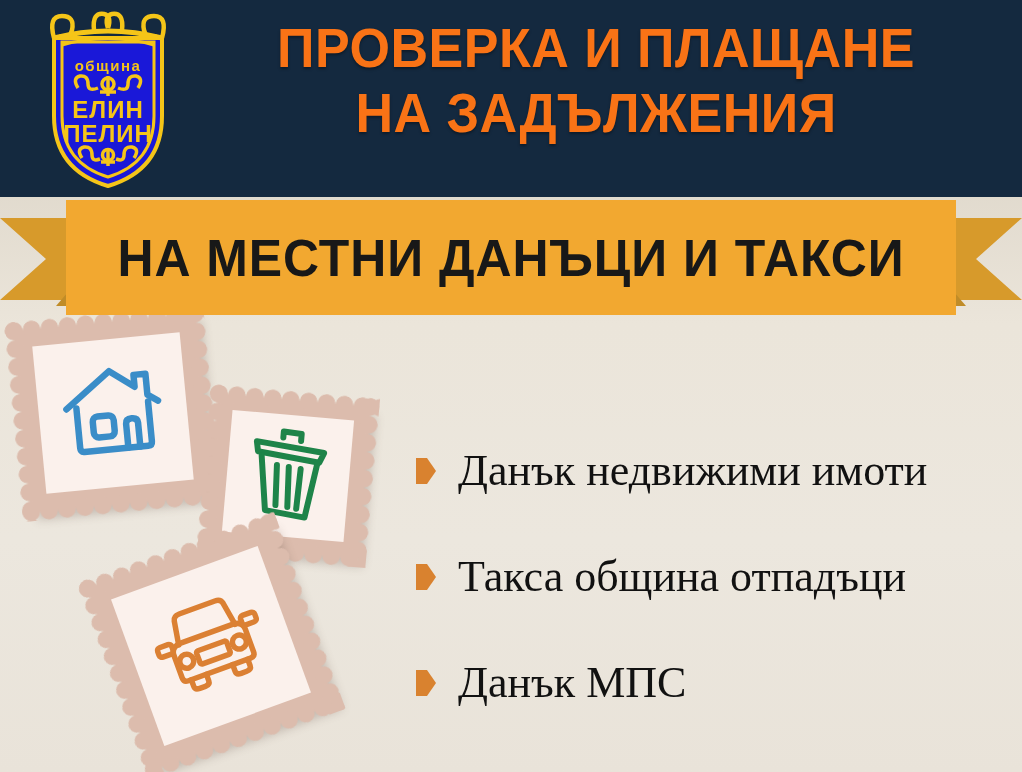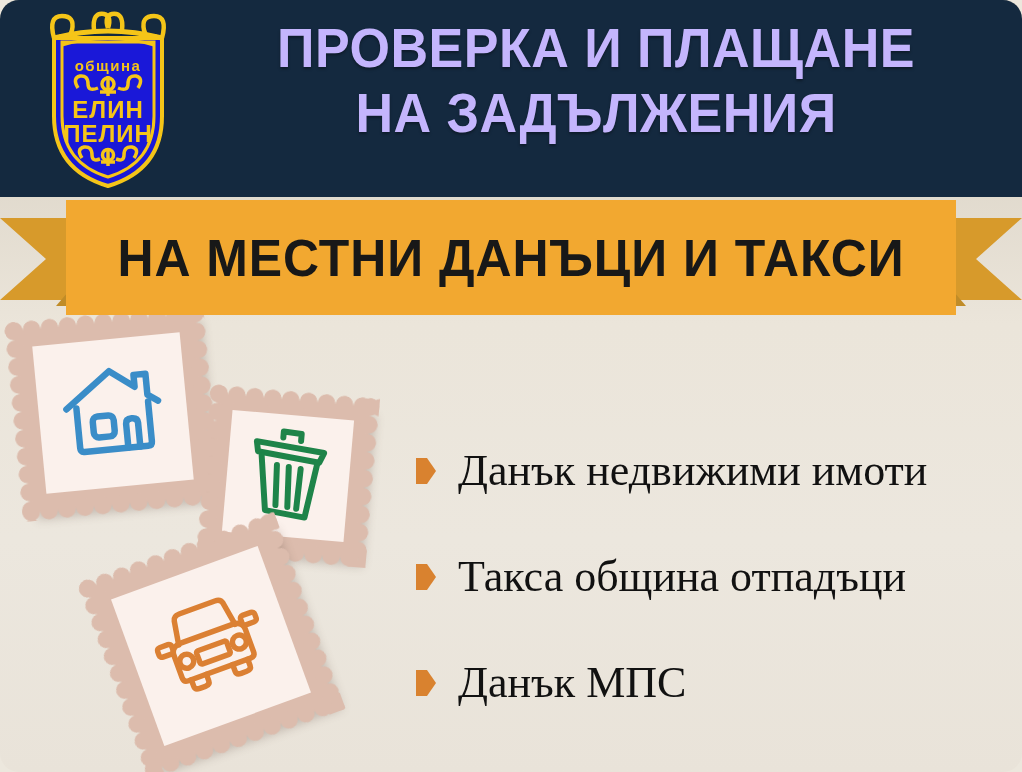--- a/index.html
+++ b/index.html
@@ -12,21 +12,20 @@
     overflow: hidden;
     font-family: "Liberation Sans", sans-serif;
     background: #ece7dd;
   }
   .poster {
     position: relative;
     width: 1022px;
     height: 772px;
     overflow: hidden;
     background: linear-gradient(to bottom, #cfc8b7 0%, #ddd6c9 18%, #ebe5da 42%, #ece7de 70%, #e9e3d9 100%);
-    border-radius: 19px;
   }
 
   
   .header {
     position: absolute;
     left: 0; top: 0;
     width: 1022px;
     height: 197px;
     background: #14293f;
     z-index: 5;
@@ -49,21 +48,21 @@
     height: 182px;
   }
   .logo-wrap svg { display: block; }
 
   .title-block {
     position: absolute;
     left: 186px;
     top: 16px;
     width: 820px;
     text-align: center;
-    color: #c4b5fd;
+    color: #f97316;
   }
   .title-line {
     font-family: "Liberation Sans", sans-serif;
     font-weight: bold;
     font-size: 56px;
     line-height: 1.16;
     letter-spacing: 0.5px;
     transform: scaleX(0.93);
     transform-origin: center;
     white-space: nowrap;

